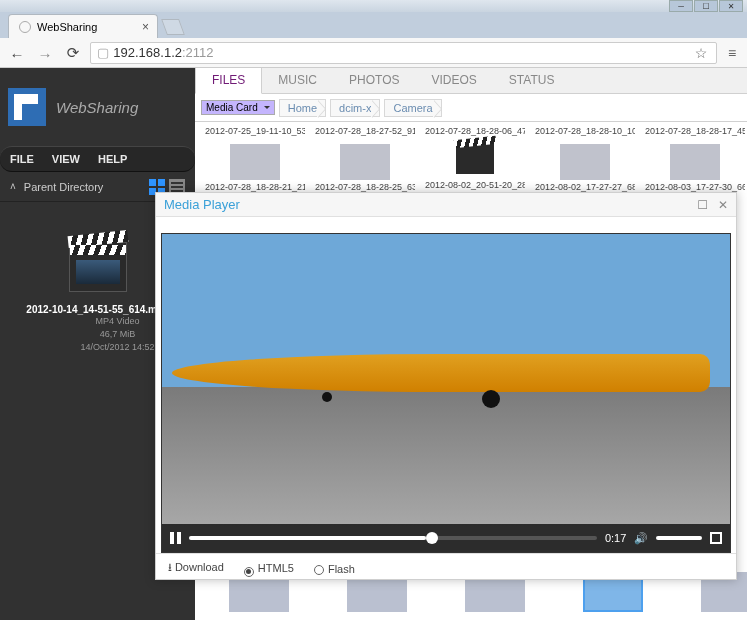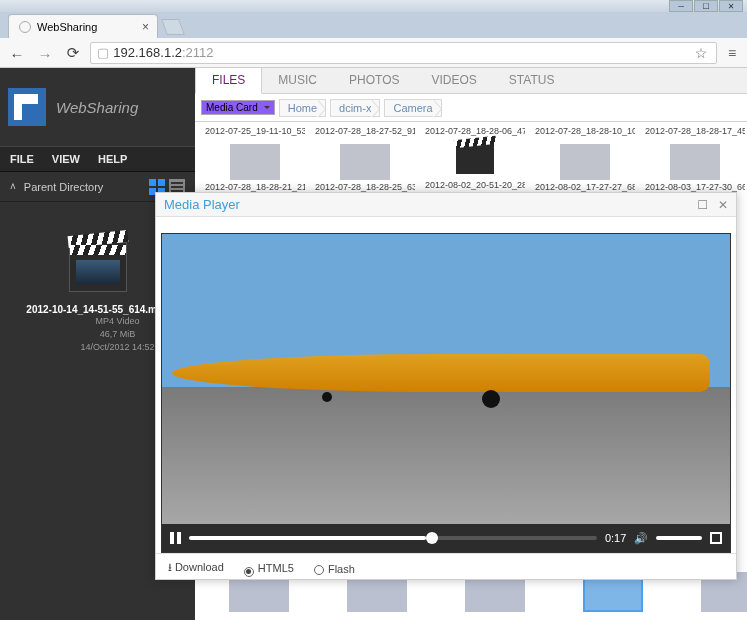--- a/index.html
+++ b/index.html
@@ -29,21 +29,21 @@
   
   .page { position:absolute; top:68px; left:0; right:0; bottom:0; background:#fff; display:flex;}
 
   
   .sidebar { width:195px; background:#313131; color:#ccc; display:flex; flex-direction:column;}
   .brand { height:78px; display:flex; align-items:center; gap:10px; padding-left:8px; background:#313131;}
   .brand-logo { width:38px; height:38px; background:#2e6db4; position:relative;}
   .brand-logo::before{content:"";position:absolute;left:6px;top:6px;right:8px;height:10px;background:#fff;}
   .brand-logo::after{content:"";position:absolute;left:6px;top:6px;width:8px;bottom:6px;background:#fff;}
   .brand-text { font-size:15px; color:#aaa; font-style:italic;}
-  .menu-row { height:26px; background:#272727; border-top:1px solid #444; border-bottom:1px solid #111; display:flex; align-items:center; padding-left:10px; gap:18px; font-size:11px; font-weight:bold; color:#e8e8e8;}
+  .menu-row { height:26px; background:#272727; border-top:1px solid #444; border-bottom:1px solid #111; display:flex; align-items:center; padding-left:10px; gap:18px; font-size:11px; font-weight:bold; color:#e8e8e8;border-radius:12px;}
   .parent-row { height:30px; display:flex; align-items:center; padding:0 10px; gap:8px; font-size:11px; color:#ccc; border-bottom:1px solid #222;}
   .chevron-up{font-size:10px;}
   .view-toggle { margin-left:auto; display:flex; gap:4px;}
   .grid-icon{width:16px;height:16px;display:grid;grid-template-columns:1fr 1fr;grid-template-rows:1fr 1fr;gap:2px;}
   .grid-icon span{background:#2e94ff;}
   .list-icon{width:16px;height:16px;background:#888;display:flex;flex-direction:column;justify-content:space-around;padding:2px;}
   .list-icon span{height:2px;background:#333;}
   .file-preview{ flex:1; display:flex; flex-direction:column; align-items:center; padding-top:40px;}
   .clapper{width:58px;height:50px;background:#2a2a2a;border:1px solid #555;position:relative;display:flex;align-items:center;justify-content:center;}
   .clapper-top{position:absolute;top:-10px;left:-2px;right:-2px;height:12px;background:repeating-linear-gradient(110deg,#fff 0 5px,#222 5px 10px);transform:rotate(-6deg);}
@@ -51,21 +51,21 @@
   .clapper-img{width:44px;height:24px;background:linear-gradient(#3a5a7a,#1a2a3a);margin-top:10px;}
   .file-title{color:#fff;font-size:10px;font-weight:bold;margin-top:12px;max-width:170px;white-space:nowrap;overflow:hidden;}
   .file-meta{color:#999;font-size:9px;line-height:13px;text-align:center;margin-left:40px;}
 
   
   .main { flex:1; background:#fff; position:relative; overflow:hidden;}
   .main-tabs { height:26px; background:#f0f0f0; display:flex; align-items:flex-end; border-bottom:1px solid #d0d0d0;}
   .mtab {padding:6px 16px; font-size:12px; color:#888; }
   .mtab.active{color:#701a75;background:#fff;border:1px solid #d0d0d0;border-bottom:1px solid #fff;margin-bottom:-1px;}
   .breadcrumb-row{height:28px;border-bottom:1px solid #d0d0d0;display:flex;align-items:center;padding:0 6px;gap:0;font-size:11px;}
-  .media-card{border:1px solid #aaa;background:#8b5cf6;padding:1px 16px 1px 4px;font-size:10px;position:relative;}
+  .media-card{border:1px solid #aaa;background:#c4b5fd;padding:1px 16px 1px 4px;font-size:10px;position:relative;}
   .media-card::after{content:"";position:absolute;right:4px;top:5px;border:3px solid transparent;border-top-color:#333;}
   .crumb{border:1px solid #d8d8d8;background:#f8f8f8;padding:2px 8px;color:#6a8cb0;position:relative;margin-left:4px;}
   .crumb::after{content:"";position:absolute;right:-8px;top:0;bottom:0;width:8px;border-top:9px solid transparent;border-bottom:9px solid transparent;border-left:8px solid #f8f8f8;filter:drop-shadow(1px 0 0 #d8d8d8);}
   .grid-area{padding:4px 10px 200px 10px;}
   .thumb-row{display:flex;gap:10px;margin-bottom:4px;}
   .thumb-col{width:100px;text-align:right;}
   .thumb{width:50px;height:36px;margin:0 auto 2px;background:#c0c2cc;}
   .thumb.clap{width:38px;height:30px;background:#2a2a2a;position:relative;margin:0 auto 6px;}
   .thumb.clap::before{content:"";position:absolute;top:-6px;left:-2px;right:-2px;height:8px;background:repeating-linear-gradient(110deg,#fff 0 4px,#222 4px 8px);transform:rotate(-6deg);}
   .tlabel{font-size:9px;color:#444;white-space:nowrap;overflow:hidden;}

